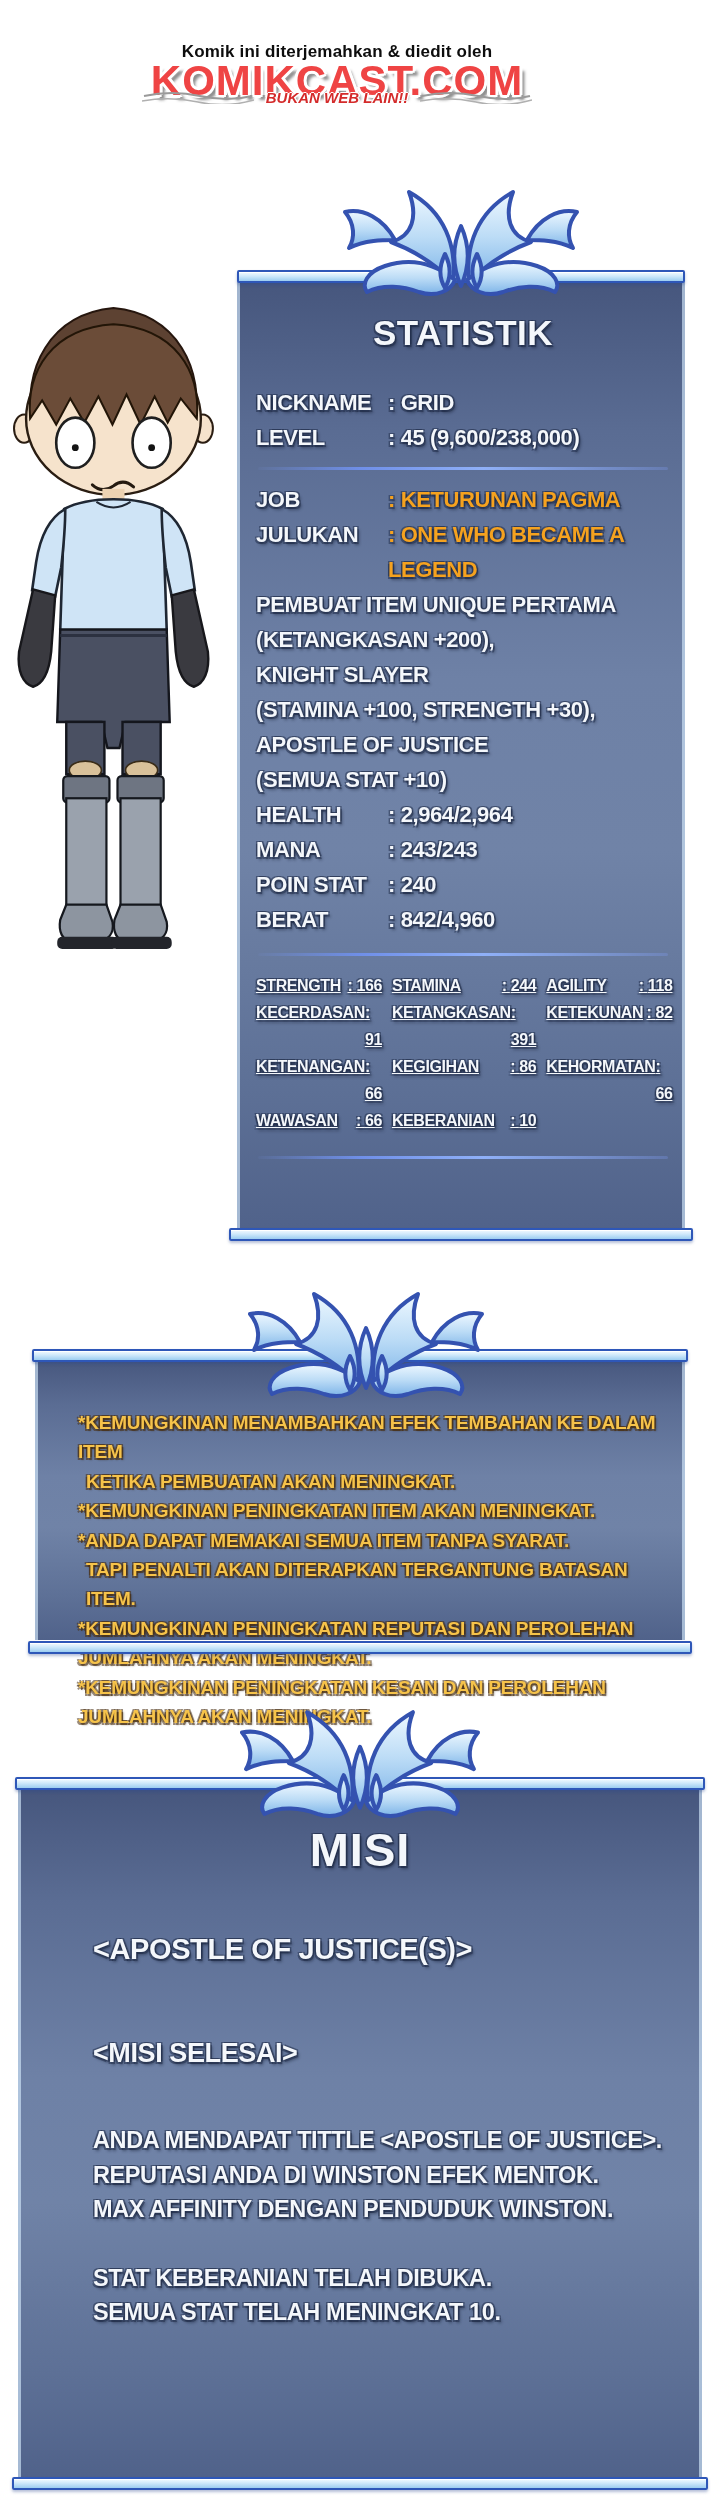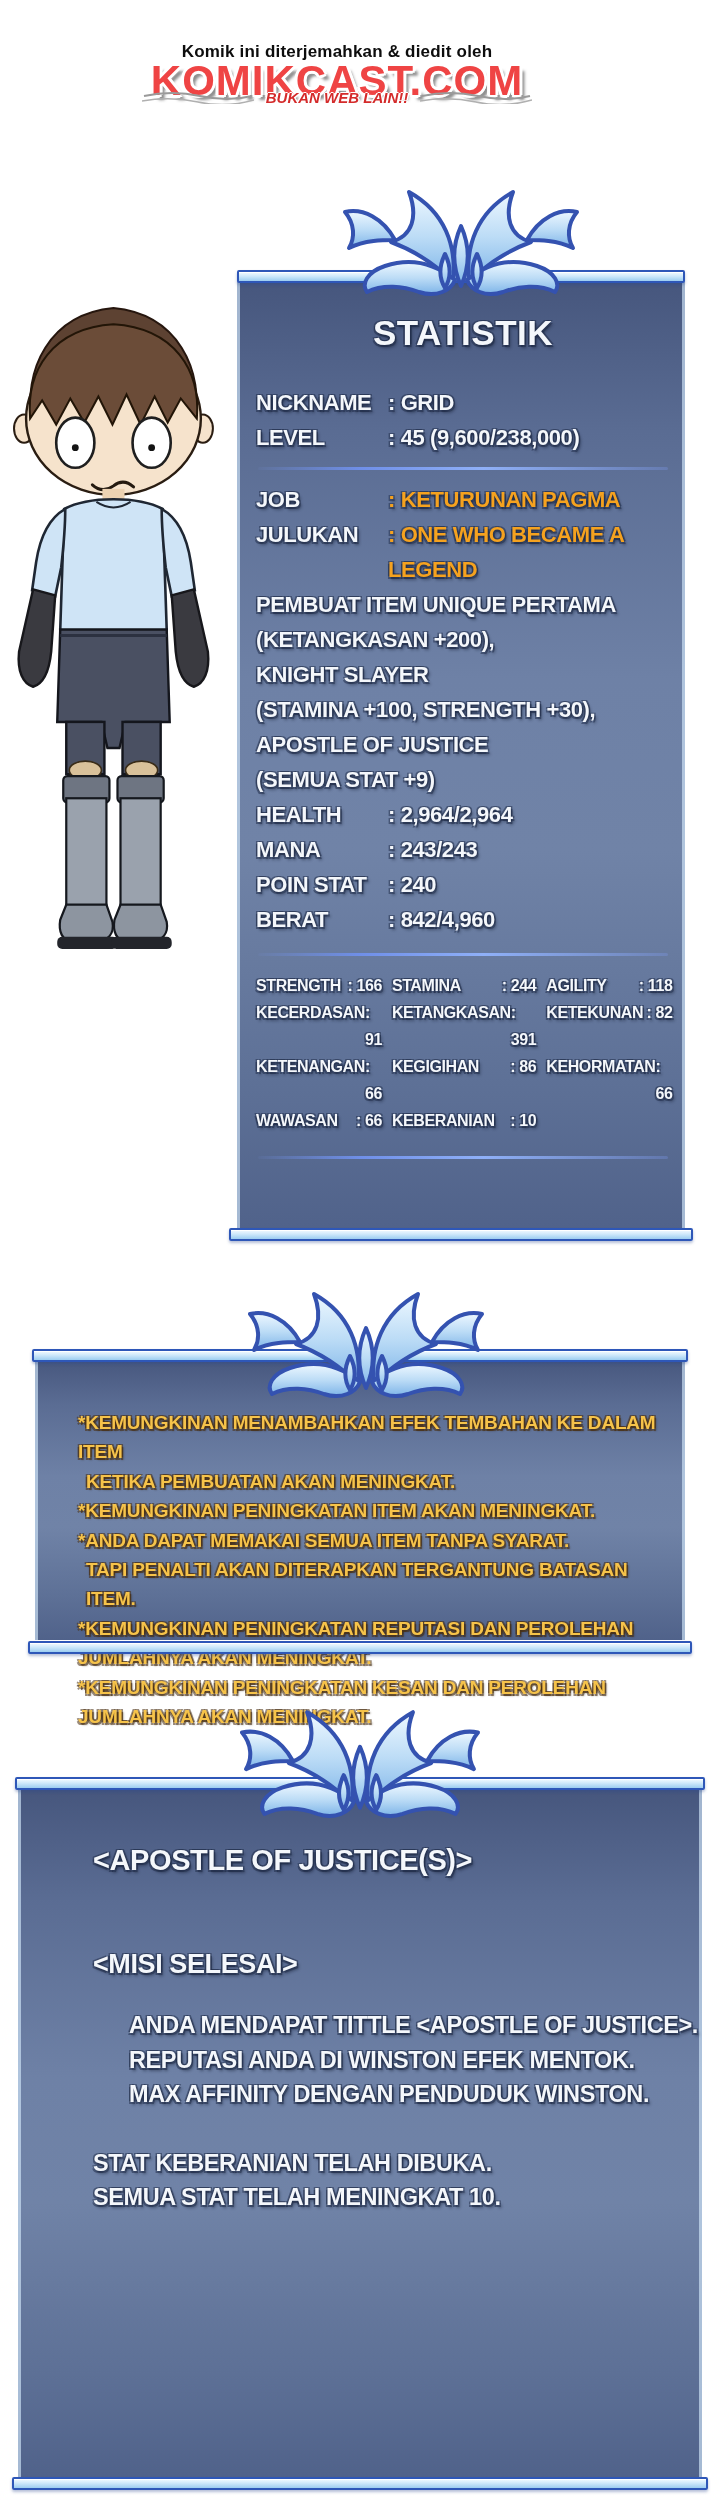--- a/index.html
+++ b/index.html
@@ -62,40 +62,40 @@
   .rows{margin-top:12px;}
   .row{display:flex;font-size:22px;line-height:35px;}
   .row .lbl{width:132px;flex:none;}
   .row .val::before{content:": ";}
   .val-orange{color:#f5a21f;}
   .plainline{font-size:22px;line-height:35px;}
   .statgrid{
     display:grid;grid-template-columns:1.25fr 1.38fr 1fr;column-gap:10px;
     margin-top:16px;font-size:16px;line-height:27px;letter-spacing:-0.3px;
   }
-  .cell{display:flex;}
+  .cell{display:flex;text-decoration:underline;}
   .cell .val{margin-left:auto;}
   .cell .val::before{content:": ";}
   .p1-footer{margin-top:14px;font-size:23px;line-height:36px;}
   .p1-footer .l2{padding-left:14px;}
   
   .p2-content{padding:50px 10px 0 40px;}
   .effline{
     font-size:19px;line-height:29.4px;font-weight:bold;letter-spacing:-0.2px;
     color:#f6c34a;
     text-shadow:-1.5px -1.5px 0 rgba(72,46,14,.55),1.5px -1.5px 0 rgba(72,46,14,.55),
       -1.5px 1.5px 0 rgba(72,46,14,.55),1.5px 1.5px 0 rgba(72,46,14,.55),
       2px 2px 2px rgba(40,25,5,.4);
   }
   .effline.cont{padding-left:8px;}
   
   .p3-title{margin-top:34px;font-size:47px;text-align:center;letter-spacing:1px;}
   .p3-quest{margin-top:56px;padding-left:72px;font-size:29px;}
   .p3-status{margin-top:72px;padding-left:72px;font-size:27px;}
-  .p3-block1{margin-top:28px;padding-left:108px;font-size:23.5px;line-height:34.5px;}
+  .p3-block1{margin-top:54px;padding-left:72px;font-size:23.5px;line-height:34.5px;}
   .p3-block2{margin-top:34px;padding-left:72px;font-size:23.5px;line-height:34.5px;}
   .charwrap{position:absolute;left:8px;top:298px;width:226px;height:658px;z-index:3;}
 </style>
 </head>
 <body>
 
 <svg width="0" height="0" style="position:absolute">
   <defs>
     <linearGradient id="ornGrad" x1="0" y1="0" x2="0" y2="1">
       <stop offset="0" stop-color="#eef8ff"></stop>
@@ -213,21 +213,21 @@
       </div>
       <div class="row whitetx">
         <span class="lbl">JULUKAN</span>
           <span class="val val-orange">ONE WHO BECAME A LEGEND</span>
       </div>
       <div class="plainline whitetx">PEMBUAT ITEM UNIQUE PERTAMA</div>
       <div class="plainline whitetx">(KETANGKASAN +200),</div>
       <div class="plainline whitetx">KNIGHT SLAYER</div>
       <div class="plainline whitetx">(STAMINA +100, STRENGTH +30),</div>
       <div class="plainline whitetx">APOSTLE OF JUSTICE</div>
-      <div class="plainline whitetx">(SEMUA STAT +9)</div>
+      <div class="plainline whitetx">(SEMUA STAT +10)</div>
       <div class="row whitetx">
         <span class="lbl">HEALTH</span>
           <span class="val">2,964/2,964</span>
       </div>
       <div class="row whitetx">
         <span class="lbl">MANA</span>
           <span class="val">243/243</span>
       </div>
       <div class="row whitetx">
         <span class="lbl">POIN STAT</span>
@@ -310,20 +310,21 @@
     <div class="effline">*KEMUNGKINAN PENINGKATAN KESAN DAN PEROLEHAN JUMLAHNYA AKAN MENINGKAT.</div>
   </div>
 </div>
 <div class="bar" style="left:28px;top:1641px;width:660px"></div>
 
 <svg class="orn" style="left:237px;top:1702px;width:246px;height:120px">
     <use href="#ornSym"></use>
   </svg>
 <div class="bar" style="left:15px;top:1777px;width:686px"></div>
 <div class="panelbody" style="left:18px;top:1788px;width:684px;height:690px">
+  <div class="p3-title whitetx">MISI</div>
   <div class="p3-quest whitetx">&lt;APOSTLE OF JUSTICE(S)&gt;</div>
   <div class="p3-status whitetx">&lt;MISI SELESAI&gt;</div>
   <div class="p3-block1">
     <div class="whitetx">ANDA MENDAPAT TITTLE &lt;APOSTLE OF JUSTICE&gt;.</div>
     <div class="whitetx">REPUTASI ANDA DI WINSTON EFEK MENTOK.</div>
     <div class="whitetx">MAX AFFINITY DENGAN PENDUDUK WINSTON.</div>
   </div>
   <div class="p3-block2">
     <div class="whitetx">STAT KEBERANIAN TELAH DIBUKA.</div>
     <div class="whitetx">SEMUA STAT TELAH MENINGKAT 10.</div>

